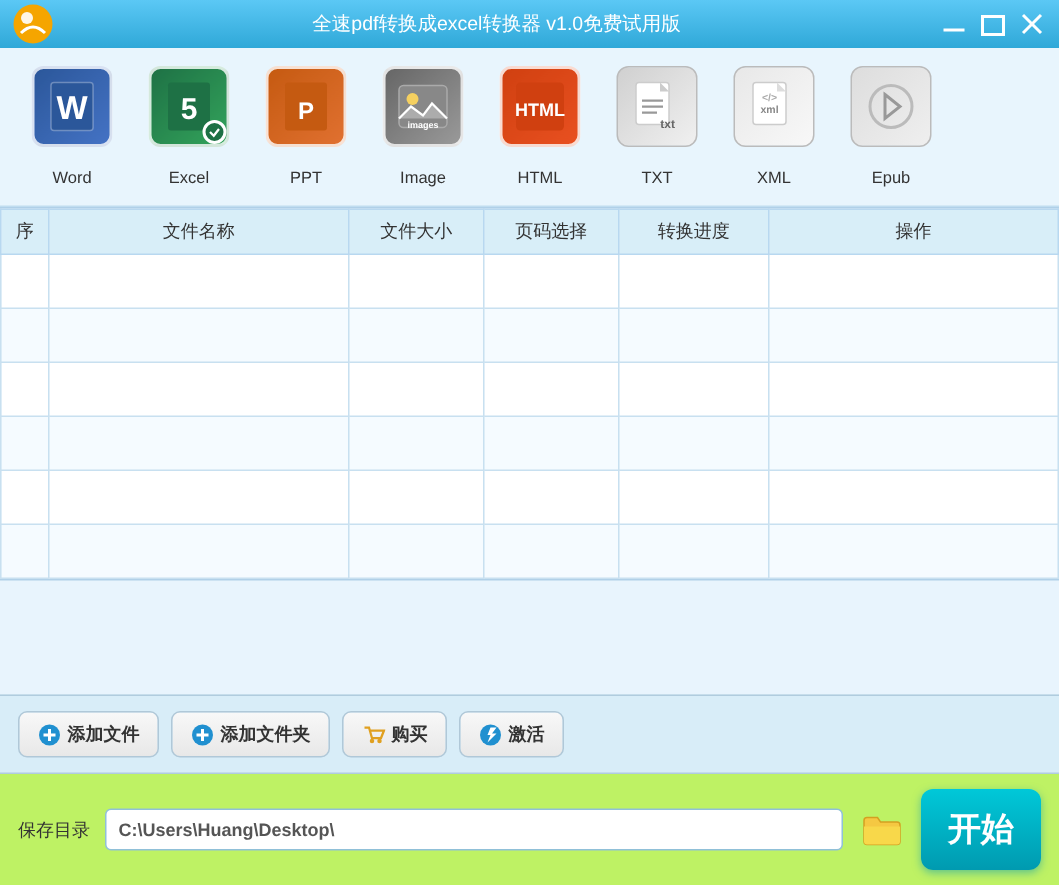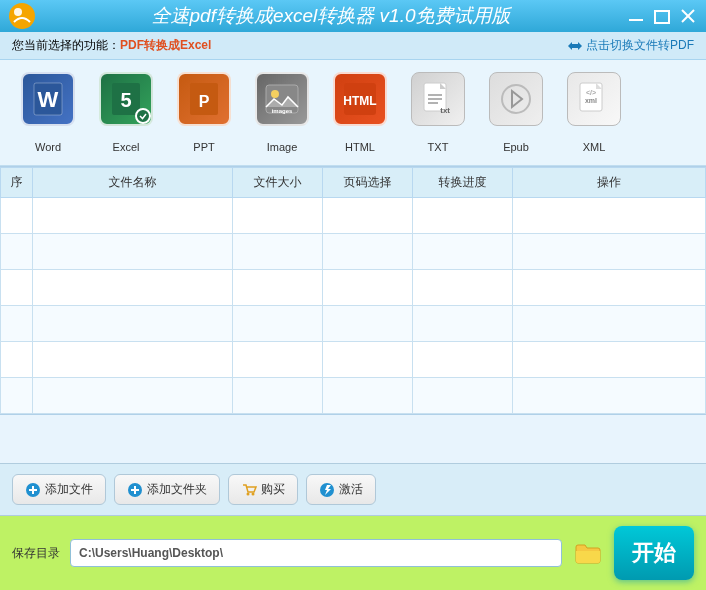--- a/index.html
+++ b/index.html
@@ -18,23 +18,22 @@
       height: 32px;
       display: flex;
       align-items: center;
       justify-content: space-between;
       padding: 0 8px;
       color: white;
     }
     .title-bar-title {
       flex: 1;
       text-align: center;
-      font-size: 19px;
+      font-size: 13px;
       color: white;
-      font-style: italic;
     }
     .title-bar-controls {
       display: flex;
       gap: 6px;
     }
 
     
     .status-bar {
       background: #d0eaf8;
       height: 28px;
@@ -164,20 +163,21 @@
       align-items: center;
       gap: 4px;
       padding: 6px 12px;
       border-radius: 6px;
       border: 1px solid;
       cursor: pointer;
       font-size: 12px;
       background: linear-gradient(to bottom, #f8f8f8, #e8e8e8);
       border-color: #b0c8d8;
       color: #333;
+      font-weight: bold;
     }
 
     
     .save-row {
       background: #bef264;
       padding: 10px 12px;
       display: flex;
       align-items: center;
       gap: 10px;
     }
@@ -262,31 +262,20 @@
         <rect x="3" y="5" width="14" height="12" fill="none" stroke="white" stroke-width="2"></rect>
       </svg>
 
       <svg width="20" height="20" style="cursor:pointer">
         <line x1="4" y1="4" x2="16" y2="16" stroke="white" stroke-width="2"></line>
         <line x1="16" y1="4" x2="4" y2="16" stroke="white" stroke-width="2"></line>
       </svg>
     </div>
   </div>
 
-  <div class="status-bar">
-    <div>
-      <span>您当前选择的功能：</span><span style="color:#e05020;font-weight:bold">PDF转换成Excel</span>
-    </div>
-    <div class="switch-btn">
-      <svg width="16" height="16">
-        <path d="M2 8 L6 4 L6 6 L12 6 L12 4 L16 8 L12 12 L12 10 L6 10 L6 12 Z" fill="#1a7ab8"></path>
-      </svg>
-      <span>点击切换文件转PDF</span>
-    </div>
-  </div>
 
   <div class="icons-row">
 
     <div class="format-icon">
       <div class="icon-box icon-word" style="position:relative;">
         <svg width="36" height="36" viewBox="0 0 36 36">
           <rect x="4" y="2" width="28" height="32" rx="2" fill="#2b579a"></rect>
           <rect x="4" y="2" width="28" height="32" rx="2" fill="none" stroke="white" stroke-width="1" opacity="0.3"></rect>
           <text x="18" y="26" text-anchor="middle" fill="white" font-size="22" font-weight="bold" font-family="Arial">W</text>
         </svg>
@@ -350,39 +339,39 @@
           <line x1="8" y1="14" x2="22" y2="14" stroke="#999" stroke-width="1.5"></line>
           <line x1="8" y1="18" x2="22" y2="18" stroke="#999" stroke-width="1.5"></line>
           <line x1="8" y1="22" x2="18" y2="22" stroke="#999" stroke-width="1.5"></line>
           <text x="30" y="32" text-anchor="end" fill="#666" font-size="8" font-family="Arial">txt</text>
         </svg>
       </div>
       <span class="icon-label">TXT</span>
     </div>
 
     <div class="format-icon">
-      <div class="icon-box icon-epub" style="background:linear-gradient(135deg,#ddd,#efefef);border:1px solid #bbb;">
-        <svg width="36" height="36" viewBox="0 0 36 36">
-          <circle cx="18" cy="18" r="14" fill="none" stroke="#bbb" stroke-width="2"></circle>
-          <polygon points="14,10 24,18 14,26" fill="none" stroke="#999" stroke-width="2"></polygon>
-        </svg>
-      </div>
-      <span class="icon-label">Epub</span>
-    </div>
-
-    <div class="format-icon">
       <div class="icon-box icon-xml" style="background:linear-gradient(135deg,#e8e8e8,#f8f8f8);border:1px solid #bbb;">
         <svg width="36" height="36" viewBox="0 0 36 36">
           <rect x="4" y="2" width="22" height="28" rx="2" fill="white" stroke="#ccc" stroke-width="1"></rect>
           <path d="M20 2 L26 8 L20 8 Z" fill="#ddd"></path>
           <text x="15" y="22" text-anchor="middle" fill="#888" font-size="7" font-family="Arial" font-weight="bold">xml</text>
           <text x="15" y="14" text-anchor="middle" fill="#aaa" font-size="7" font-family="Arial">&lt;/&gt;</text>
         </svg>
       </div>
       <span class="icon-label">XML</span>
+    </div>
+
+    <div class="format-icon">
+      <div class="icon-box icon-epub" style="background:linear-gradient(135deg,#ddd,#efefef);border:1px solid #bbb;">
+        <svg width="36" height="36" viewBox="0 0 36 36">
+          <circle cx="18" cy="18" r="14" fill="none" stroke="#bbb" stroke-width="2"></circle>
+          <polygon points="14,10 24,18 14,26" fill="none" stroke="#999" stroke-width="2"></polygon>
+        </svg>
+      </div>
+      <span class="icon-label">Epub</span>
     </div>
   </div>
 
   <div class="table-section" style="background:#e8f4fd; padding:0 0; flex:1;">
     <div class="table-container" style="margin:0;border:none;border-top:1px solid #b0d0e8;border-bottom:1px solid #b0d0e8;">
       <table class="file-table">
         <thead>
           <tr>
             <th style="width:32px;">序</th>
             <th style="width:200px;">文件名称</th>

